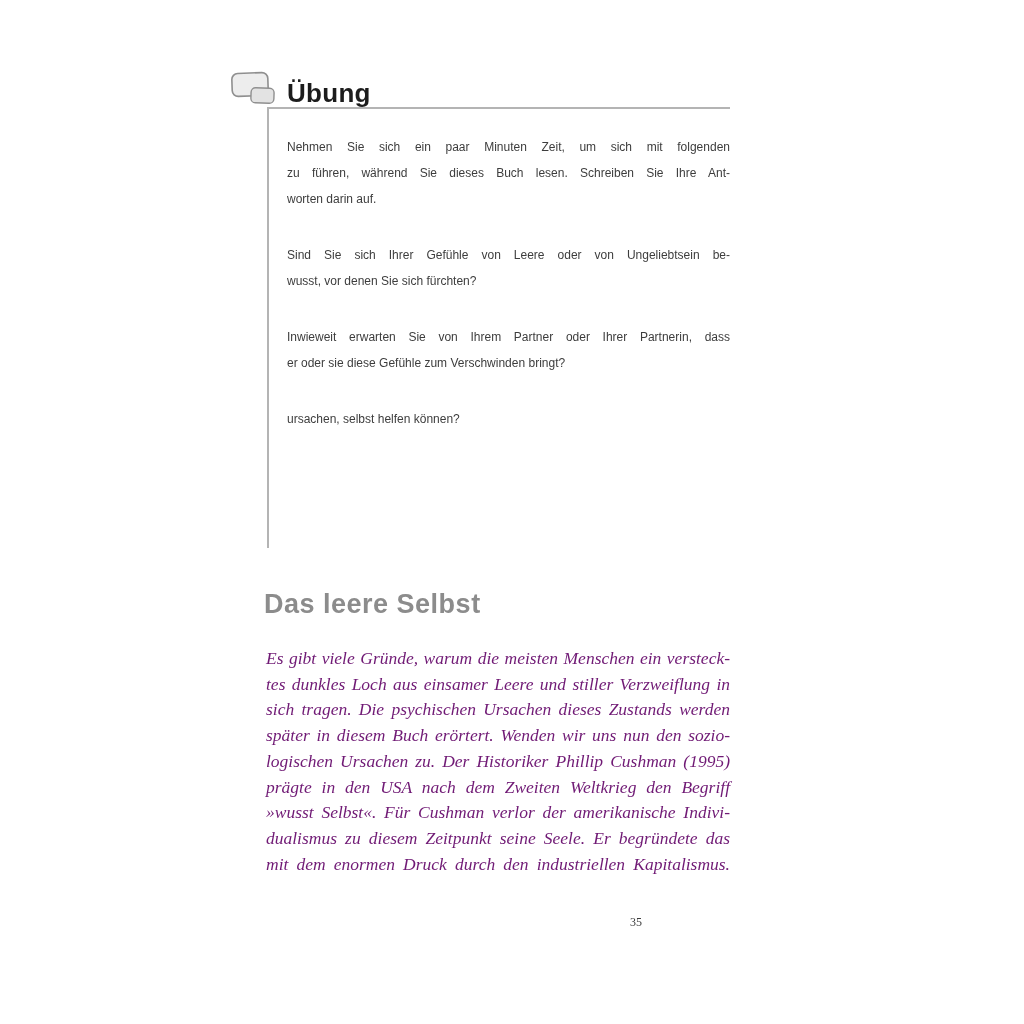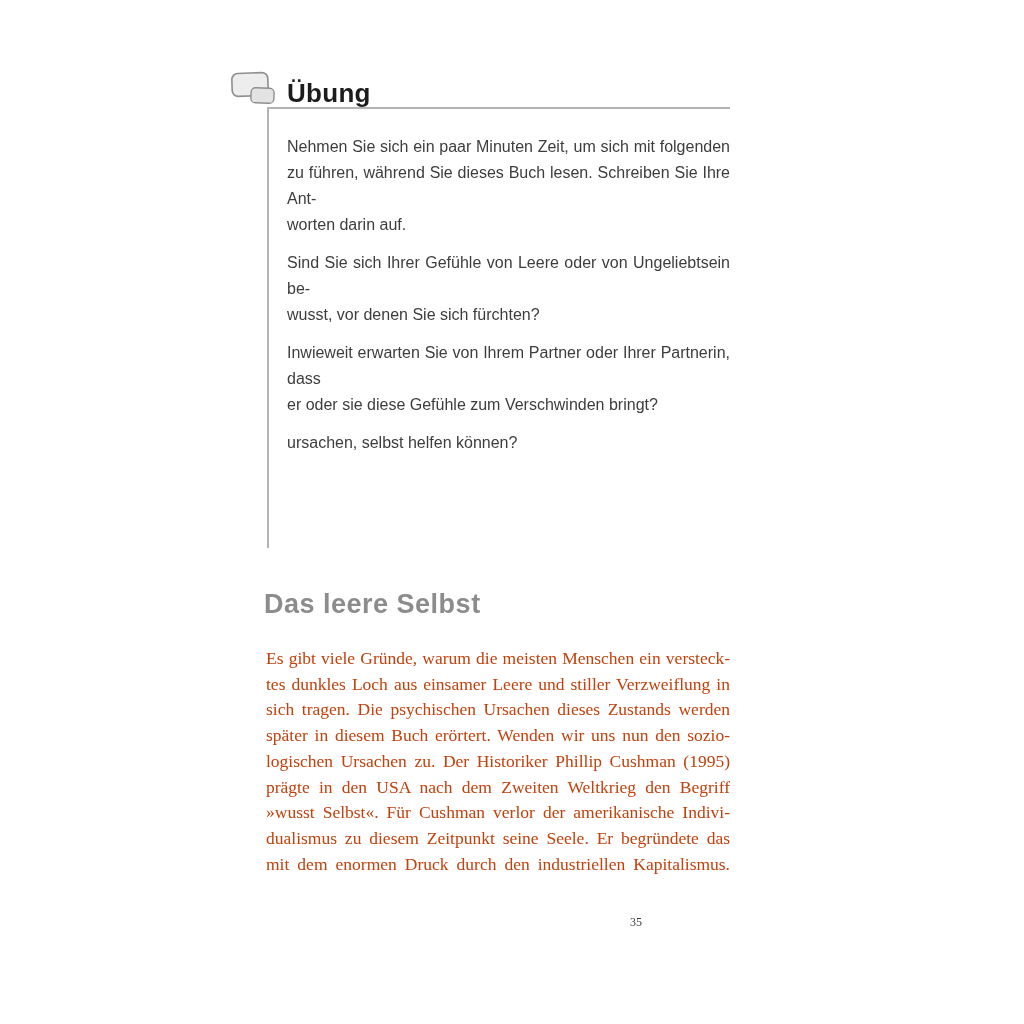--- a/index.html
+++ b/index.html
@@ -22,39 +22,39 @@
   }
 
   
   .hrule { position: absolute; left: 268px; top: 107px; width: 462px; height: 2px; background: #b4b4b4; }
   .vrule { position: absolute; left: 267px; top: 107px; width: 2px; height: 441px; background: #b4b4b4; }
 
   
   .ex-block {
     position: absolute; left: 287px; top: 134px; width: 443px;
     font-family: "Liberation Sans", sans-serif;
-    font-size: 16px; line-height: 26px; color: #3d3d3d;
+    font-size: 12px; line-height: 26px; color: #3d3d3d;
   }
-  .ex-para + .ex-para { margin-top: 12px; }
+  .ex-para + .ex-para { margin-top: 30px; }
   .ln { text-align: justify; text-align-last: justify; }
   .ln.last { text-align-last: left; }
 
   
   .section-heading {
     position: absolute; left: 264px; top: 589px;
     font-family: "Liberation Sans", sans-serif;
     font-size: 27px; font-weight: bold; color: #8c8c8c;
     letter-spacing: 0.5px;
   }
 
   
   .body-block {
     position: absolute; left: 266px; top: 646px; width: 464px;
     font-family: "Liberation Serif", serif;
-    font-size: 17.5px; line-height: 25.7px; color: #c2410c;
+    font-size: 17.5px; line-height: 25.7px; color: #701a75; font-style: italic;
   }
 
   
   .page-number {
     position: absolute; left: 630px; top: 915px; width: 100px;
     text-align: left;
     font-family: "Liberation Serif", serif;
     font-size: 12px; color: #3a3a3a;
   }
 </style>

